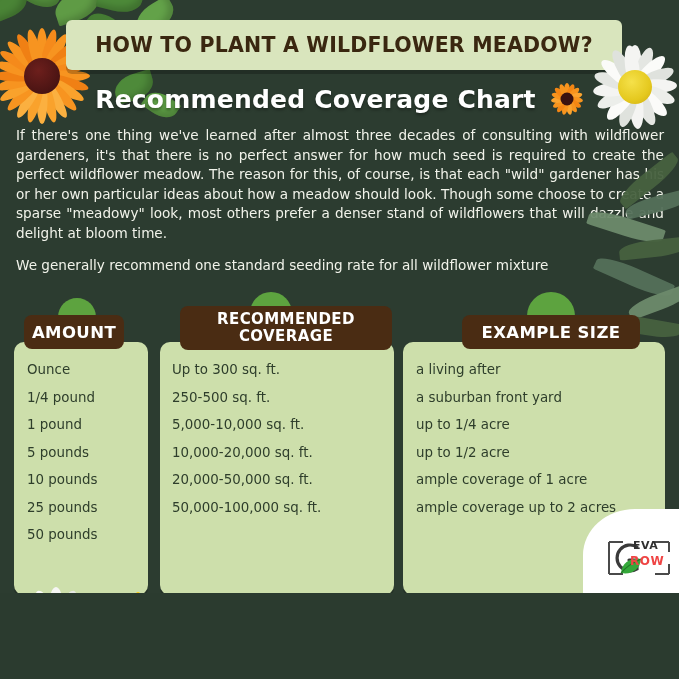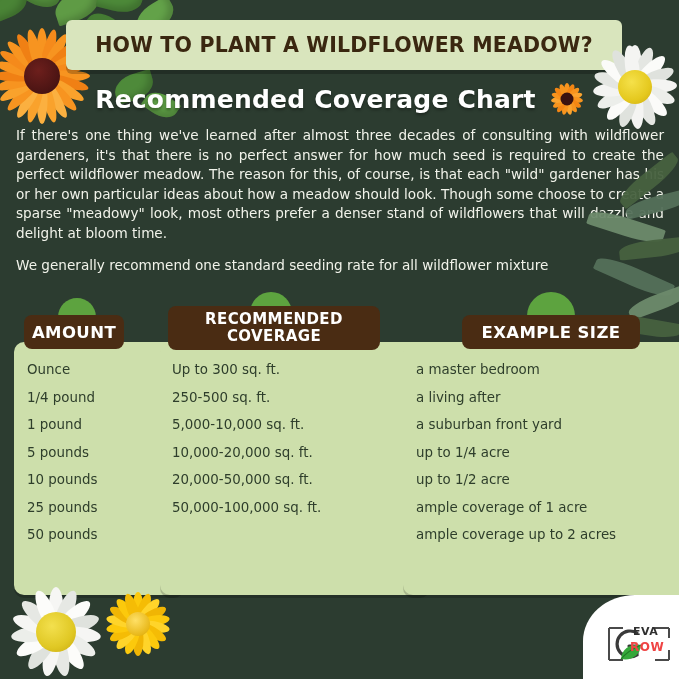--- a/index.html
+++ b/index.html
@@ -2,21 +2,21 @@
 <html><head>
 <meta charset="utf-8">
 <style>
   html,body{margin:0;padding:0;}
   body{
     width:679px;height:679px;overflow:hidden;
     background:#2b3b2f;
     font-family:"DejaVu Sans", sans-serif;
     position:relative;
   }
-  .stage{position:absolute;inset:0;width:679px;height:679px;background:#2c3c30;overflow:hidden;}
+  .stage{position:absolute;inset:0;width:679px;height:593px;background:#2c3c30;overflow:hidden;}
 
   
   .leafgroup{position:absolute;pointer-events:none;}
 
   
   .tl-foliage{left:-6px;top:-10px;width:210px;height:150px;}
   .tl-foliage .lf{position:absolute;background:#4f8a3b;border-radius:60% 5% 60% 5%;box-shadow:inset -4px -4px 6px rgba(0,0,0,.18);}
 
   
   .rt-foliage{right:-10px;top:170px;width:110px;height:200px;}
@@ -59,34 +59,34 @@
   .para{
     position:absolute;left:16px;width:648px;
     color:#f1f3ea;font-size:13.6px;line-height:19.5px;
     font-family:"DejaVu Sans", sans-serif;
   }
   .para.p1{top:126px;text-align:justify;}
   .para.p2{top:256px;}
 
   
   .cards{position:absolute;left:0;top:290px;width:679px;height:310px;}
-  .col{position:absolute;top:52px;background:#cddfab;border-radius:10px;box-shadow:0 3px 0 rgba(0,0,0,.18);padding-left:36px;}
+  .col{position:absolute;top:52px;background:#cddfab;border-radius:10px;box-shadow:0 3px 0 rgba(0,0,0,.18);}
   .col.c1{left:14px;width:134px;height:253px;}
   .col.c2{left:160px;width:234px;height:253px;}
   .col.c3{left:403px;width:262px;height:253px;}
 
   .arc{position:absolute;background:#5da33f;border-radius:40px 40px 0 0;}
   .hdr{
     position:absolute;background:#4a2c13;border-radius:8px;
     display:flex;align-items:center;justify-content:center;text-align:center;
     color:#ffffff;font-weight:bold;font-family:"DejaVu Sans", sans-serif;
     letter-spacing:.4px;z-index:3;
   }
   .hdr.h1{left:24px;top:25px;width:100px;height:34px;font-size:16.5px;}
-  .hdr.h2{left:168px;top:16px;width:212px;height:44px;font-size:15px;line-height:17px;}
+  .hdr.h2{left:180px;top:16px;width:212px;height:44px;font-size:15px;line-height:17px;}
   .hdr.h3{left:462px;top:25px;width:178px;height:34px;font-size:16.5px;}
 
   .arc.a1{left:58px;top:8px;width:38px;height:26px;}
   .arc.a2{left:250px;top:2px;width:42px;height:26px;}
   .arc.a3{left:527px;top:2px;width:48px;height:32px;}
 
   .rows{position:absolute;left:0;top:0;width:100%;padding-top:14px;box-sizing:border-box;}
   .cell{
     color:#2e3e2b;font-size:13.4px;line-height:27.5px;height:27.5px;
     white-space:nowrap;font-family:"DejaVu Sans", sans-serif;
@@ -253,21 +253,20 @@
         <div class="cell">250-500 sq. ft.</div>
         <div class="cell">5,000-10,000 sq. ft.</div>
         <div class="cell">10,000-20,000 sq. ft.</div>
         <div class="cell">20,000-50,000 sq. ft.</div>
         <div class="cell">50,000-100,000 sq. ft.</div>
       </div>
     </div>
 
     <div class="col c3">
       <div class="rows">
-        <div class="cell">a master bedroom</div>
         <div class="cell">a living after</div>
         <div class="cell">a suburban front yard</div>
         <div class="cell">up to 1/4 acre</div>
         <div class="cell">up to 1/2 acre</div>
         <div class="cell">ample coverage of 1 acre</div>
         <div class="cell">ample coverage up to 2 acres</div>
       </div>
     </div>
 
     <div class="hdr h1">AMOUNT</div>

